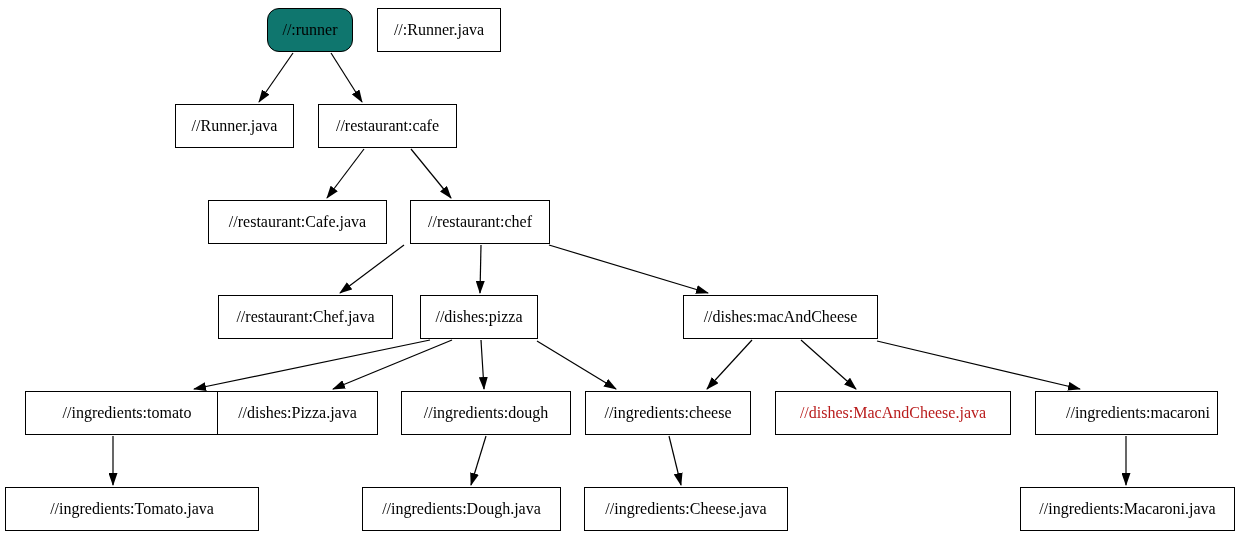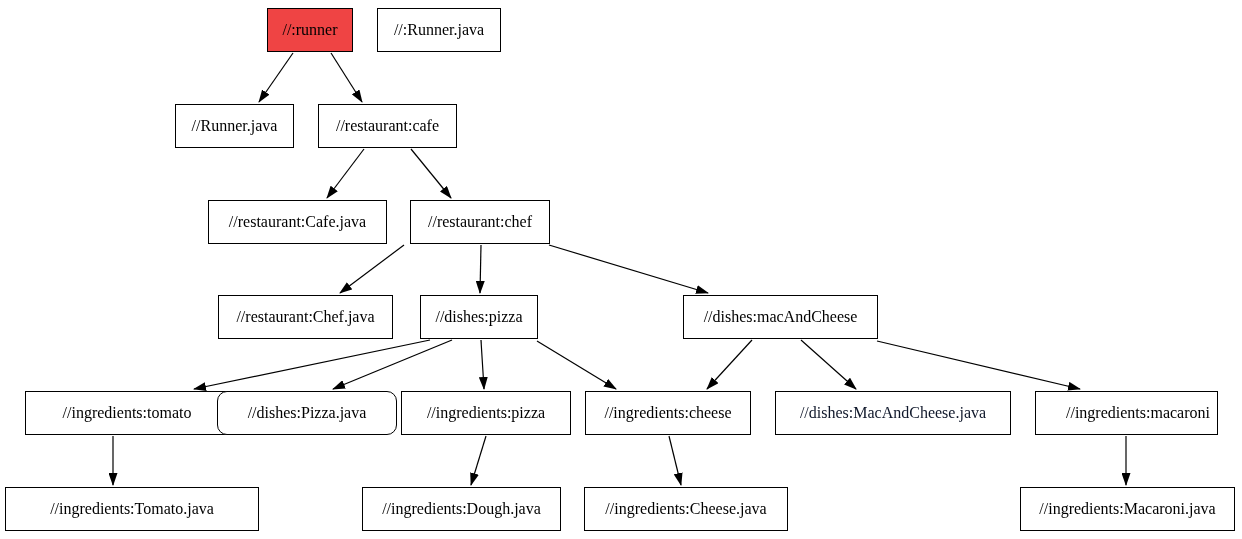--- a/index.html
+++ b/index.html
@@ -65,21 +65,21 @@
         <line x1="752" y1="340" x2="707" y2="389" class="edge-line" stroke="#000000" marker-end="url(#arrowhead)"></line>
         <line x1="801" y1="340" x2="856" y2="389" class="edge-line" stroke="#000000" marker-end="url(#arrowhead)"></line>
         <line x1="877" y1="341" x2="1080" y2="389" class="edge-line" stroke="#000000" marker-end="url(#arrowhead)"></line>
         <line x1="113" y1="436" x2="113" y2="485" class="edge-line" stroke="#000000" marker-end="url(#arrowhead)"></line>
         <line x1="486" y1="436" x2="471" y2="485" class="edge-line" stroke="#000000" marker-end="url(#arrowhead)"></line>
         <line x1="669" y1="436" x2="681" y2="485" class="edge-line" stroke="#000000" marker-end="url(#arrowhead)"></line>
         <line x1="1126" y1="436" x2="1126" y2="485" class="edge-line" stroke="#000000" marker-end="url(#arrowhead)"></line>
       </g>
   </svg>
   <div id="node-layer">
-      <div class="node" style="left: 267px; top: 8px; width: 86px; height: 44px; border-color: rgb(0, 0, 0); background: #ef4444;">
+      <div class="node" style="left: 267px; top: 8px; width: 86px; height: 44px; border-color: rgb(0, 0, 0); background: #0f766e; border-radius: 12px;">
         <span style="color: rgb(0, 0, 0);">//:runner</span>
       </div>
       <div class="node" style="left: 377px; top: 8px; width: 124px; height: 44px; border-color: rgb(0, 0, 0); background: rgb(255, 255, 255);">
         <span style="color: rgb(0, 0, 0);">//:Runner.java</span>
       </div>
       <div class="node" style="left: 175px; top: 104px; width: 119px; height: 44px; border-color: rgb(0, 0, 0); background: rgb(255, 255, 255);">
         <span style="color: rgb(0, 0, 0);">//Runner.java</span>
       </div>
       <div class="node" style="left: 318px; top: 104px; width: 139px; height: 44px; border-color: rgb(0, 0, 0); background: rgb(255, 255, 255);">
         <span style="color: rgb(0, 0, 0);">//restaurant:cafe</span>
@@ -95,31 +95,31 @@
       </div>
       <div class="node" style="left: 420px; top: 295px; width: 118px; height: 44px; border-color: rgb(0, 0, 0); background: rgb(255, 255, 255);">
         <span style="color: rgb(0, 0, 0);">//dishes:pizza</span>
       </div>
       <div class="node" style="left: 683px; top: 295px; width: 195px; height: 44px; border-color: rgb(0, 0, 0); background: rgb(255, 255, 255);">
         <span style="color: rgb(0, 0, 0);">//dishes:macAndCheese</span>
       </div>
       <div class="node" style="left: 25px; top: 391px; width: 204px; height: 44px; border-color: rgb(0, 0, 0); background: rgb(255, 255, 255);">
         <span style="color: rgb(0, 0, 0);">//ingredients:tomato</span>
       </div>
-      <div class="node" style="left: 217px; top: 391px; width: 180px; height: 44px; border-color: rgb(0, 0, 0); background: rgb(255, 255, 255); border-radius: 10px;">
+      <div class="node" style="left: 217px; top: 391px; width: 161px; height: 44px; border-color: rgb(0, 0, 0); background: rgb(255, 255, 255);">
         <span style="color: rgb(0, 0, 0);">//dishes:Pizza.java</span>
       </div>
       <div class="node" style="left: 401px; top: 391px; width: 170px; height: 44px; border-color: rgb(0, 0, 0); background: rgb(255, 255, 255);">
-        <span style="color: rgb(0, 0, 0);">//ingredients:pizza</span>
+        <span style="color: rgb(0, 0, 0);">//ingredients:dough</span>
       </div>
       <div class="node" style="left: 585px; top: 391px; width: 166px; height: 44px; border-color: rgb(0, 0, 0); background: rgb(255, 255, 255);">
         <span style="color: rgb(0, 0, 0);">//ingredients:cheese</span>
       </div>
       <div class="node" style="left: 775px; top: 391px; width: 236px; height: 44px; border-color: rgb(0, 0, 0); background: rgb(255, 255, 255);">
-        <span style="color: #0f172a;">//dishes:MacAndCheese.java</span>
+        <span style="color: #b91c1c;">//dishes:MacAndCheese.java</span>
       </div>
       <div class="node" style="left: 1035px; top: 391px; width: 183px; height: 44px; border-color: rgb(0, 0, 0); background: rgb(255, 255, 255);">
         <span style="color: rgb(0, 0, 0); margin-left: 23px;">//ingredients:macaroni</span>
       </div>
       <div class="node" style="left: 5px; top: 487px; width: 254px; height: 44px; border-color: rgb(0, 0, 0); background: rgb(255, 255, 255);">
         <span style="color: rgb(0, 0, 0);">//ingredients:Tomato.java</span>
       </div>
       <div class="node" style="left: 362px; top: 487px; width: 199px; height: 44px; border-color: rgb(0, 0, 0); background: rgb(255, 255, 255);">
         <span style="color: rgb(0, 0, 0);">//ingredients:Dough.java</span>
       </div>

